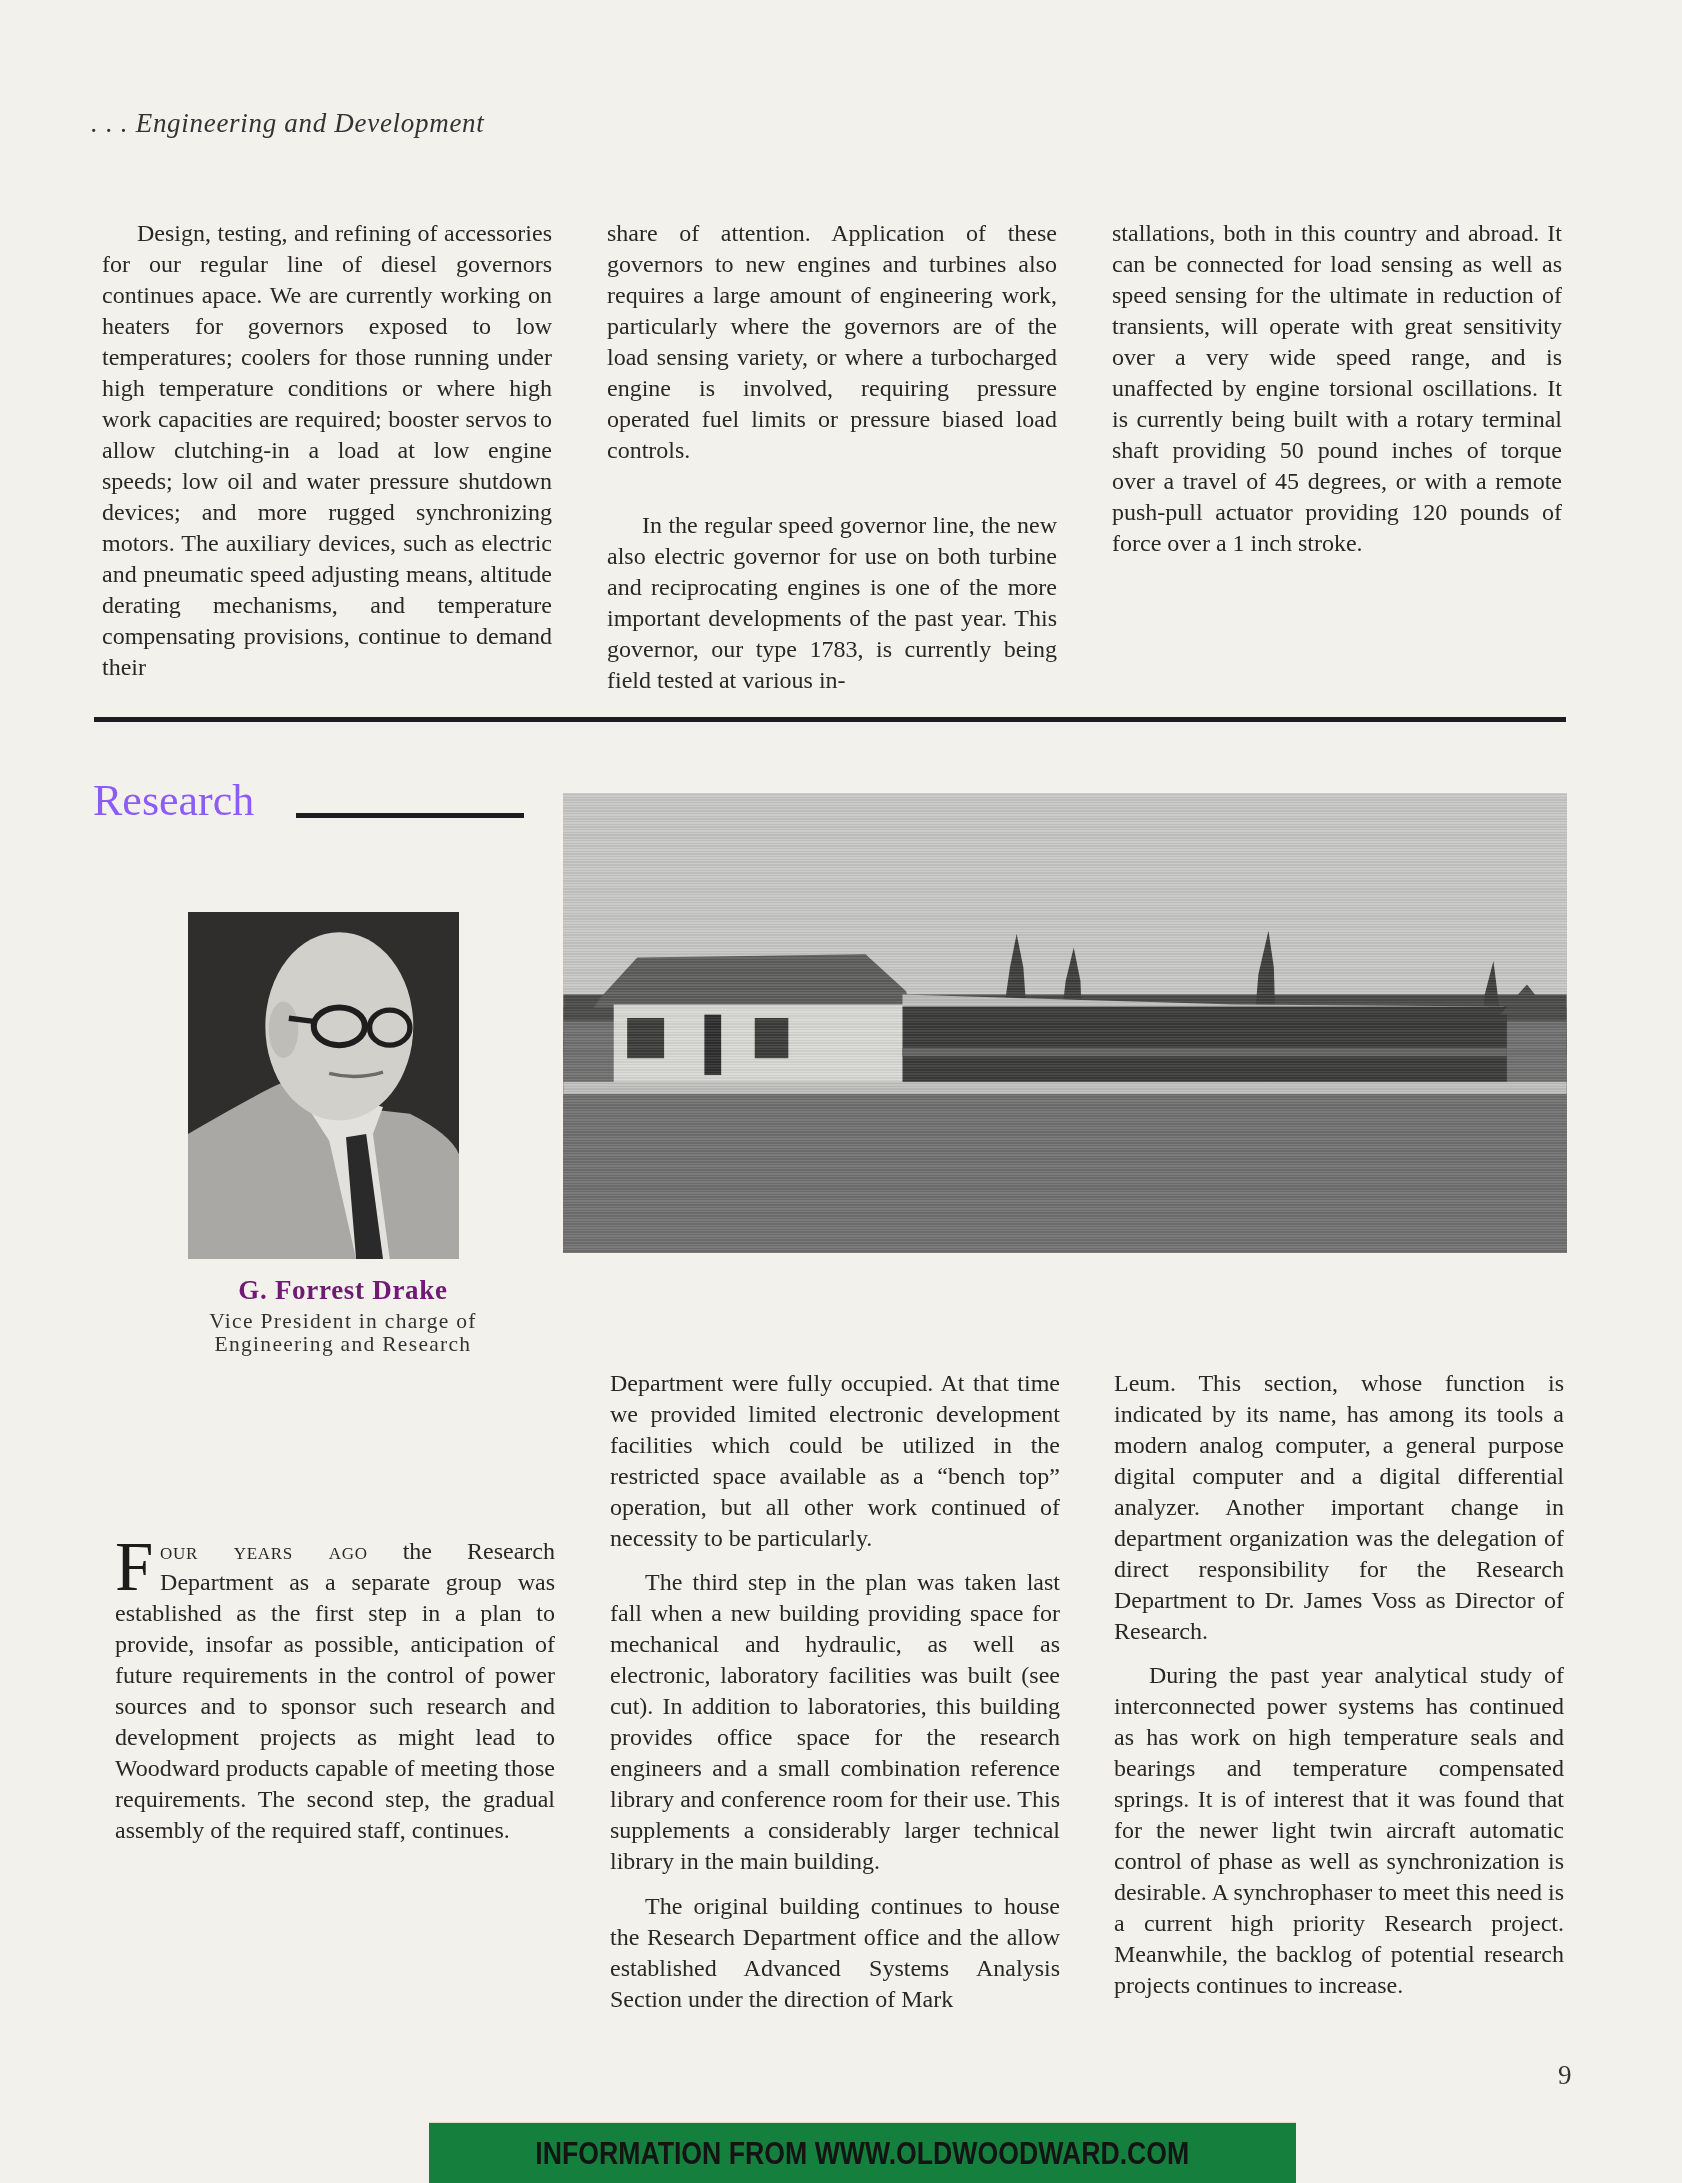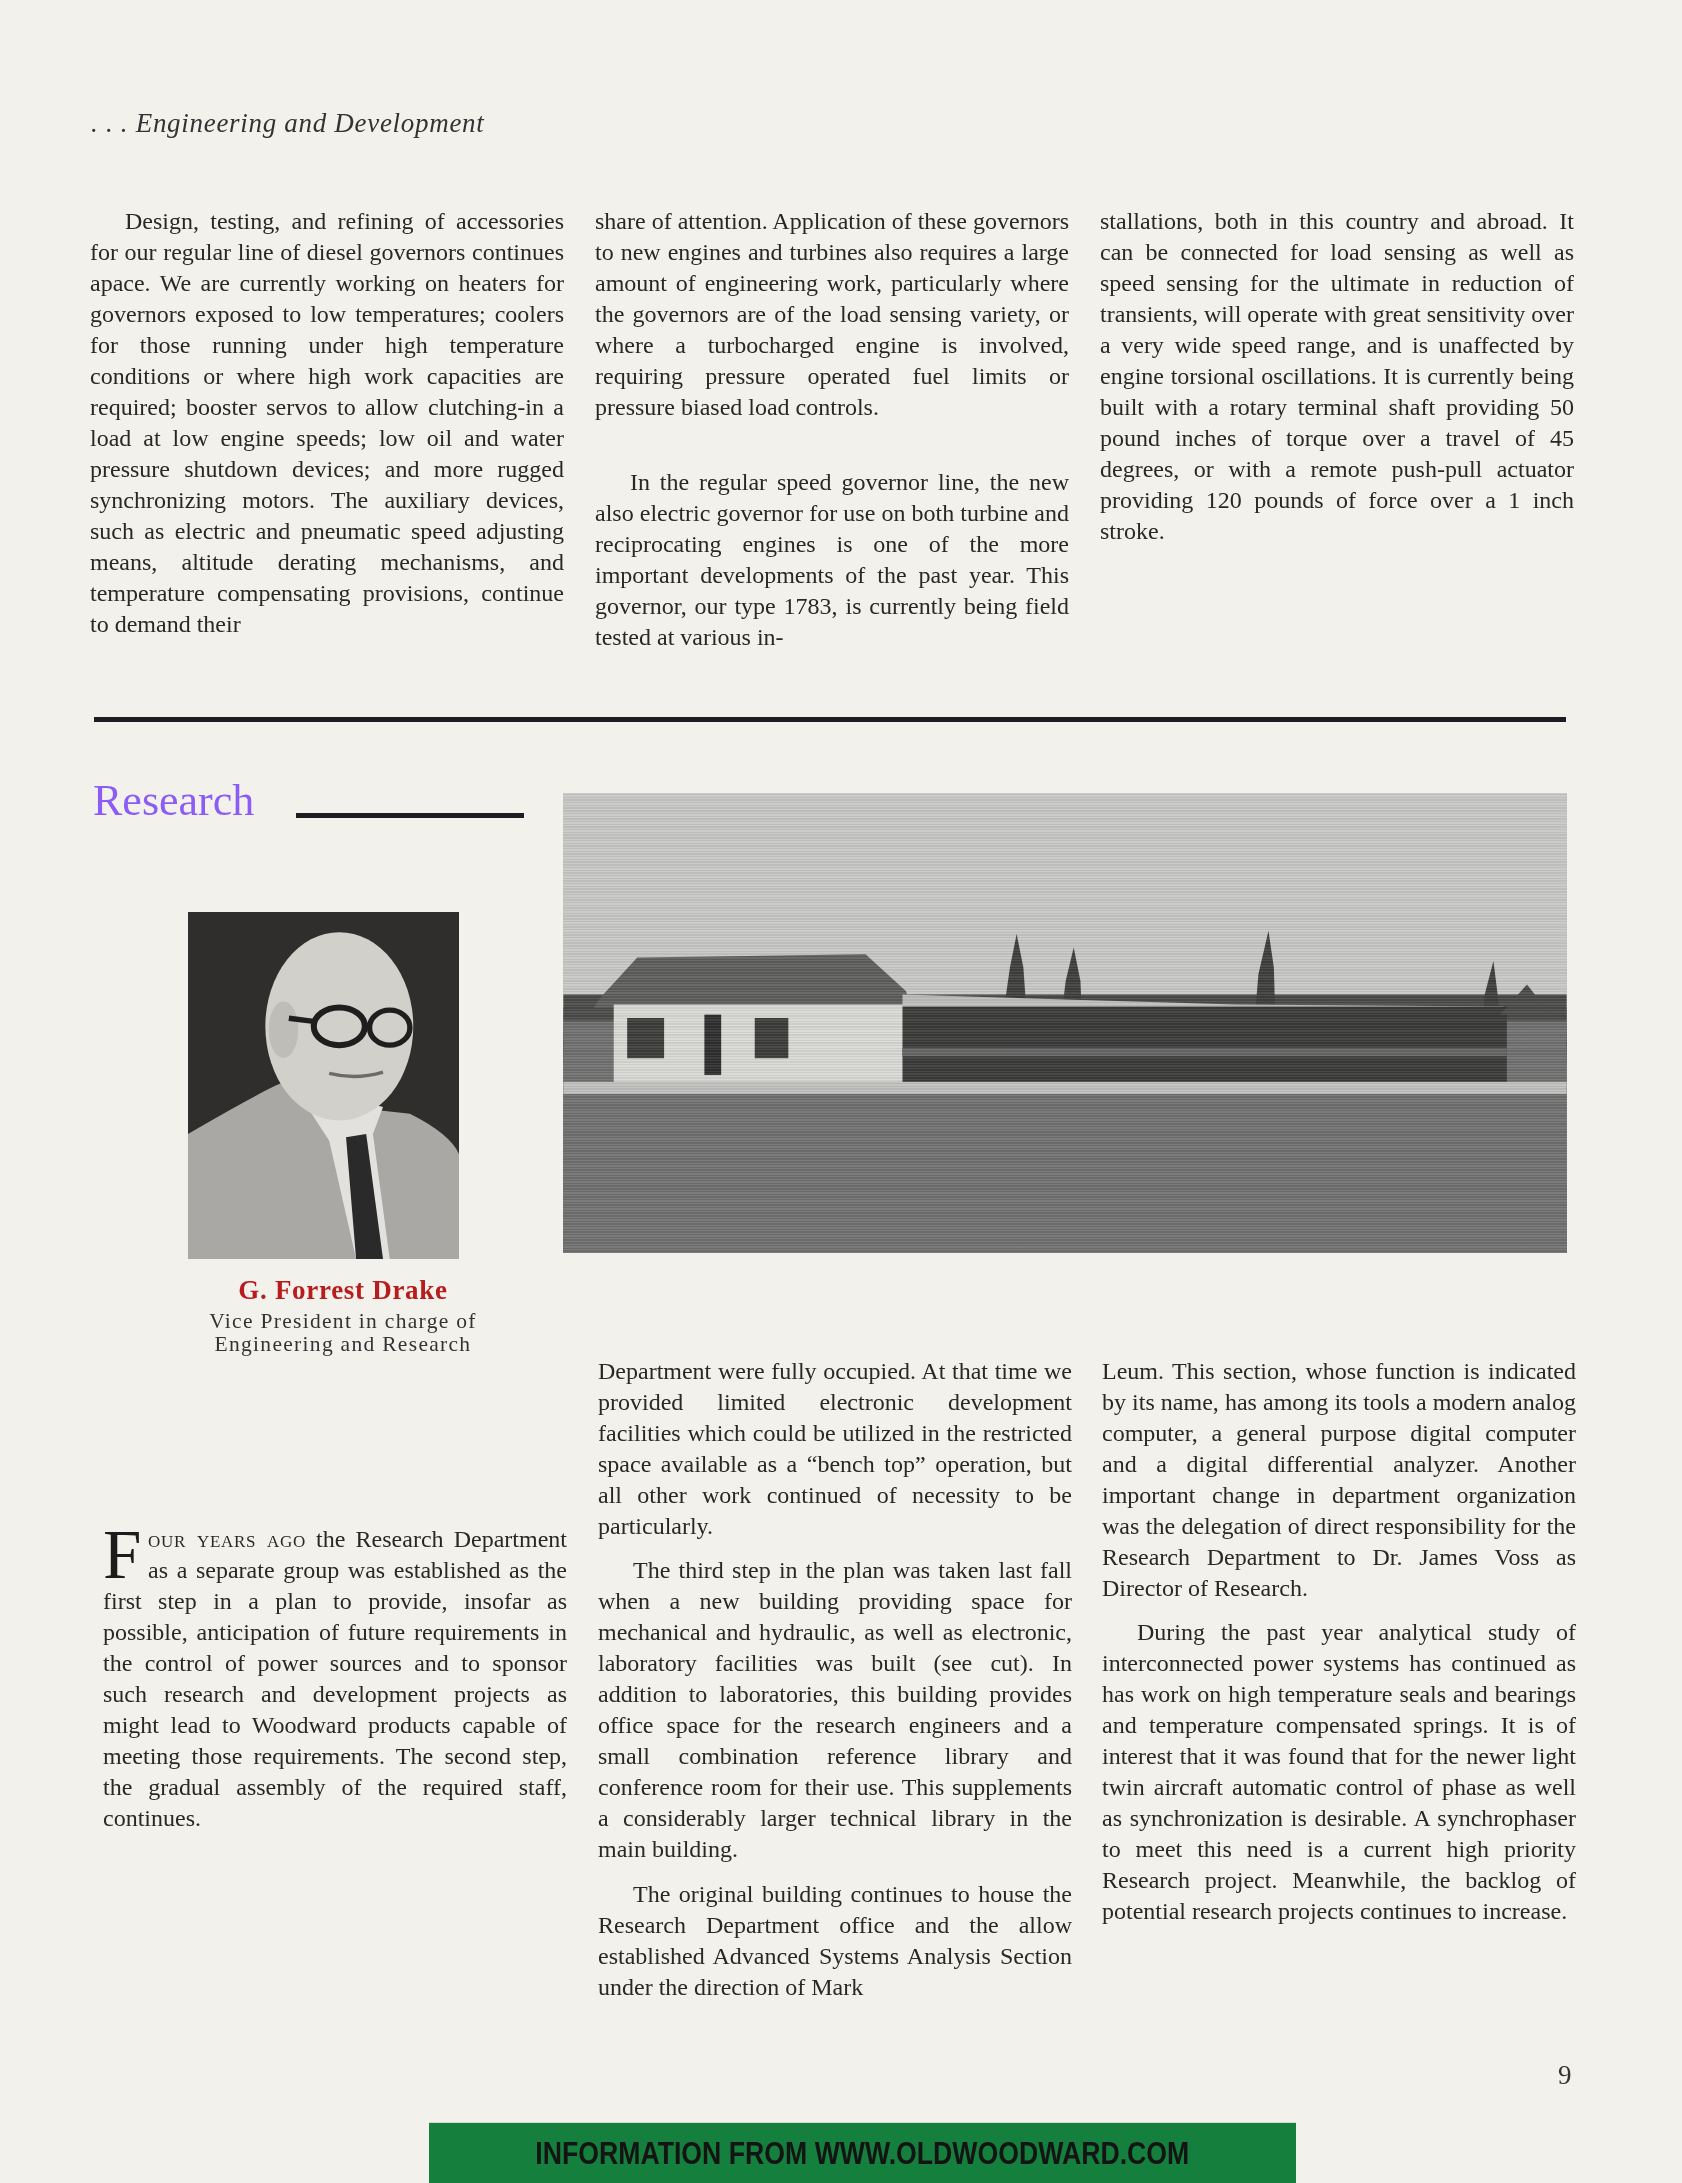--- a/index.html
+++ b/index.html
@@ -11,21 +11,21 @@
   }
   .abs { position: absolute; }
   .running-head {
     left: 91px; top: 108px; font-size: 27px; font-style: italic;
     letter-spacing: 0.7px; color: #333;
   }
   .col {
     position: absolute; font-size: 24px; line-height: 31px;
     text-align: justify; hyphens: manual;
   }
-  .col p { margin: 0; text-indent: 0; }
+  .col p { margin: 12px; text-indent: 0; }
   .col p.indent { text-indent: 35px; }
   .col p + p { margin-top: 13.4px; }
   .top-c1 { left: 90px; top: 206px; width: 474px; }
   .top-c2 { left: 595px; top: 206px; width: 474px; }
   .top-c3 { left: 1100px; top: 206px; width: 474px; }
   .rule-main {
     left: 94px; top: 717px; width: 1472px; height: 5.4px; background: #1d1d22;
   }
   .research-heading {
     left: 93px; top: 779px; font-size: 44px; line-height: 1; color: #8b5cf6;
@@ -41,21 +41,21 @@
   .photo-building .sky-lines {
     position: absolute; inset: 0;
     background: repeating-linear-gradient(0deg, rgba(255,255,255,0.08) 0 1.3px, rgba(0,0,0,0.05) 1.3px 2.7px);
   }
   .photo-portrait {
     left: 188px; top: 912px; width: 271px; height: 347px;
     background: #2d2c2b; overflow: hidden;
   }
   .caption-name {
     left: 155px; top: 1275px; width: 376px; text-align: center;
-    font-size: 27px; font-weight: bold; letter-spacing: 0.7px; color: #b91c1c;
+    font-size: 27px; font-weight: bold; letter-spacing: 0.7px; color: #701a75;
   }
   .caption-title {
     left: 155px; top: 1310px; width: 376px; text-align: center;
     font-size: 21.5px; line-height: 23px; letter-spacing: 1.3px; color: #333;
   }
   .low-c1 { left: 103px; top: 1524px; width: 464px; }
   .low-c2 { left: 598px; top: 1356px; width: 474px; }
   .low-c3 { left: 1102px; top: 1356px; width: 474px; }
   .dropcap {
     float: left; font-size: 69px; line-height: 54px; margin: 4px 6.7px 0 0;

